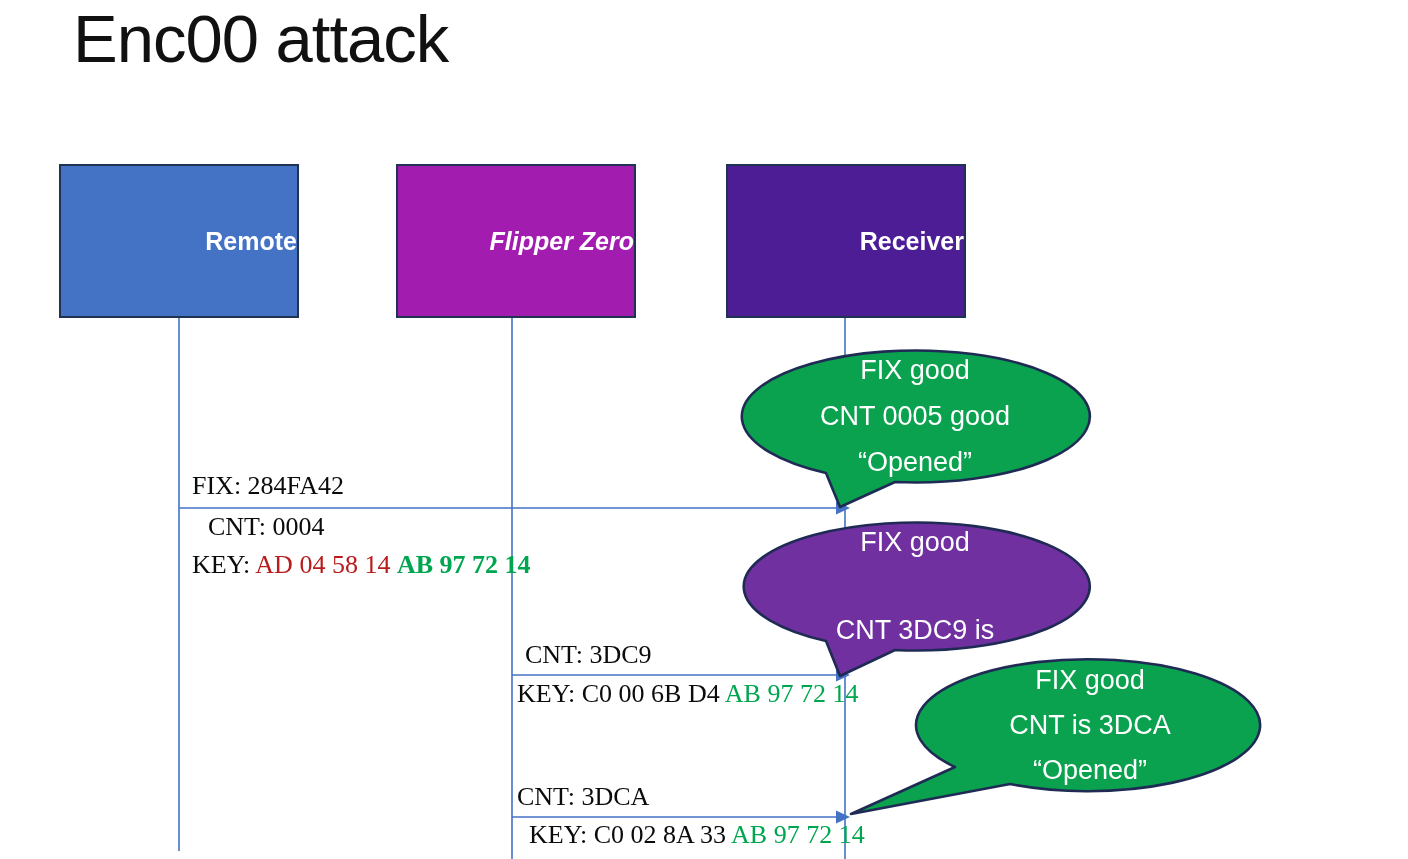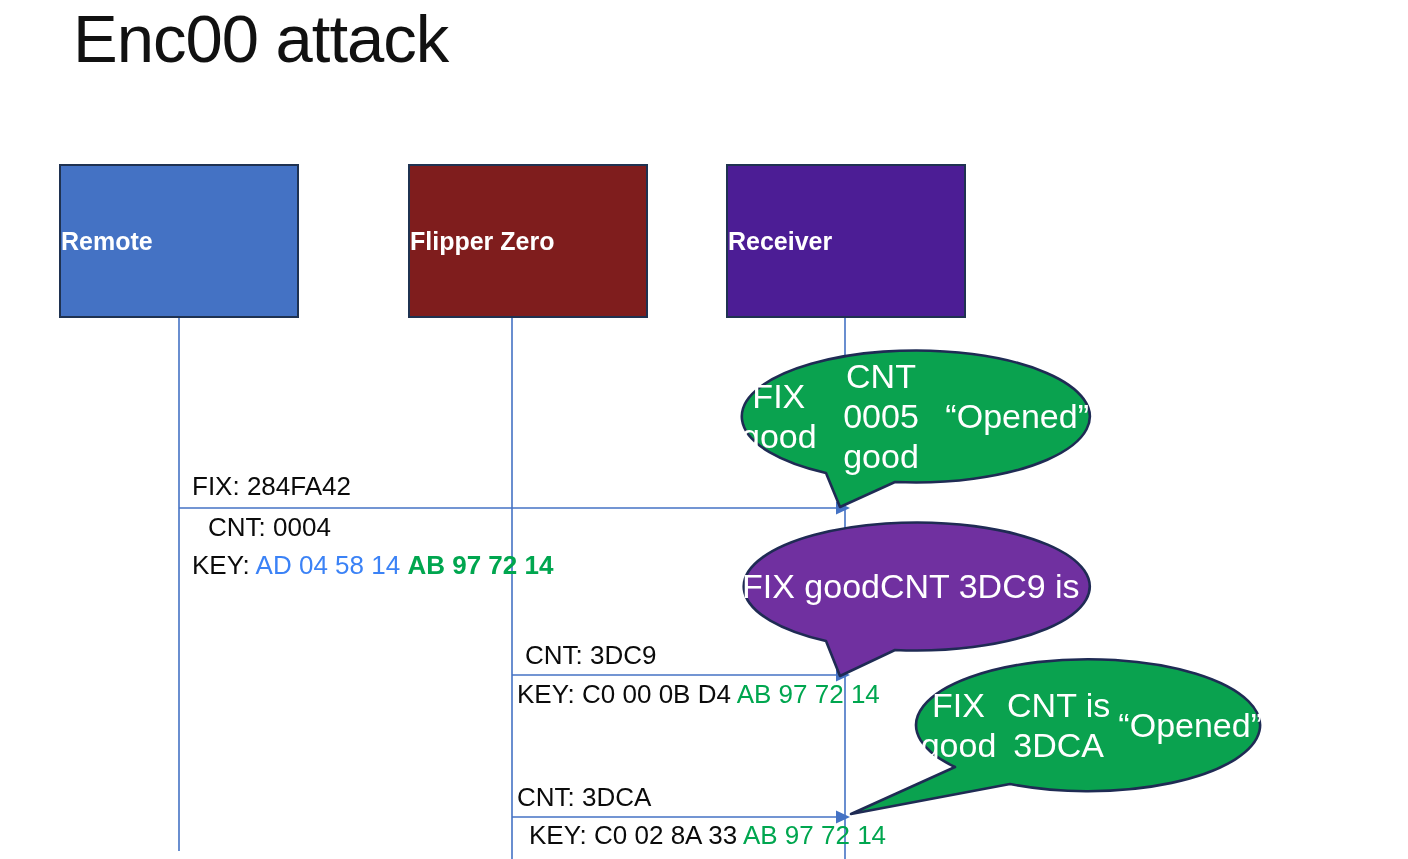--- a/index.html
+++ b/index.html
@@ -8,49 +8,49 @@
     font-family:"Liberation Sans",sans-serif;
   }
   .slide-title{
     position:absolute;left:73px;top:0px;
     font-size:67px;font-weight:300;letter-spacing:-1px;color:#111;
     font-family:"Liberation Sans",sans-serif;
   }
   .layer{position:absolute;left:0;top:0;}
   .actor-box{
     position:absolute;top:164px;width:240px;height:154px;box-sizing:border-box;
-    border:2.5px solid #1F3251;display:flex;align-items:center;justify-content:flex-start;
+    border:2.5px solid #1F3251;display:flex;align-items:center;justify-content:flex-end;
     color:#fff;font-size:25px;font-weight:600;
   }
   .actor-remote{left:59px;background:#4472C4;}
-  .actor-flipper{left:408px;background:#7f1d1d;}
+  .actor-flipper{left:396px;background:#a21caf;font-style:italic;}
   .actor-receiver{left:726px;background:#4c1d95;}
 
   .lifeline{stroke:#4472C4;stroke-width:1.6;}
   .arrow-line{stroke:#4472C4;stroke-width:1.6;}
   .arrow-head{fill:#4472C4;}
   .bubble{stroke:#1F2B54;stroke-width:2.6;stroke-linejoin:round;}
   .bubble-green{fill:#0AA24F;}
   .bubble-purple{fill:#7030A0;}
 
-  .msg{position:absolute;white-space:pre;font-size:26px;color:#0b0b0b;}
+  .msg{position:absolute;white-space:pre;font-size:26px;color:#0b0b0b;font-family:Liberation Serif, serif;}
   .m1-above{left:192px;top:471px;}
   .m1-cnt{left:208px;top:512px;}
   .m1-key{left:192px;top:550px;}
   .m2-above{left:525px;top:640px;}
   .m2-key{left:517px;top:679px;}
   .m3-above{left:517px;top:782px;}
   .m3-key{left:529px;top:820px;}
-  .k-red{color:#3b82f6;}
+  .k-red{color:#b91c1c;}
   .k-green{color:#00A64F;}
   .k-green-b{color:#00A64F;font-weight:700;}
 
   .callout-text{
-    position:absolute;display:flex;justify-content:flex-start;align-items:center;
-    color:#ffffff;font-size:34px;line-height:40px;text-align:center;
+    position:absolute;display:flex;flex-direction:column;justify-content:space-between;align-items:center;
+    color:#ffffff;font-size:27px;line-height:40px;text-align:center;
   }
   .ct1{left:741px;top:350px;width:348px;height:132px;}
   .ct2{left:742px;top:522px;width:346px;height:128px;}
   .ct3{left:918px;top:660px;width:344px;height:130px;}
 </style>
 </head>
 <body>
 
 <div class="canvas">
 
@@ -87,21 +87,21 @@
   </div>
   <div class="actor-box actor-receiver">
     <span>Receiver</span>
   </div>
 
   <div class="msg m1-above">FIX: 284FA42</div>
   <div class="msg m1-cnt">CNT: 0004</div>
   <div class="msg m1-key"><span>KEY: </span><span class="k-red">AD 04 58 14 </span><span class="k-green-b">AB 97 72 14</span></div>
 
   <div class="msg m2-above">CNT: 3DC9</div>
-  <div class="msg m2-key"><span>KEY: C0 00 0B D4 </span><span class="k-green">AB 97 72 14</span></div>
+  <div class="msg m2-key"><span>KEY: C0 00 6B D4 </span><span class="k-green">AB 97 72 14</span></div>
 
   <div class="msg m3-above">CNT: 3DCA</div>
   <div class="msg m3-key"><span>KEY: C0 02 8A 33 </span><span class="k-green">AB 97 72 14</span></div>
 
   <div class="callout-text ct1">
     <div>FIX good</div>
     <div>CNT 0005 good</div>
     <div>“Opened”</div>
   </div>
   <div class="callout-text ct2">

